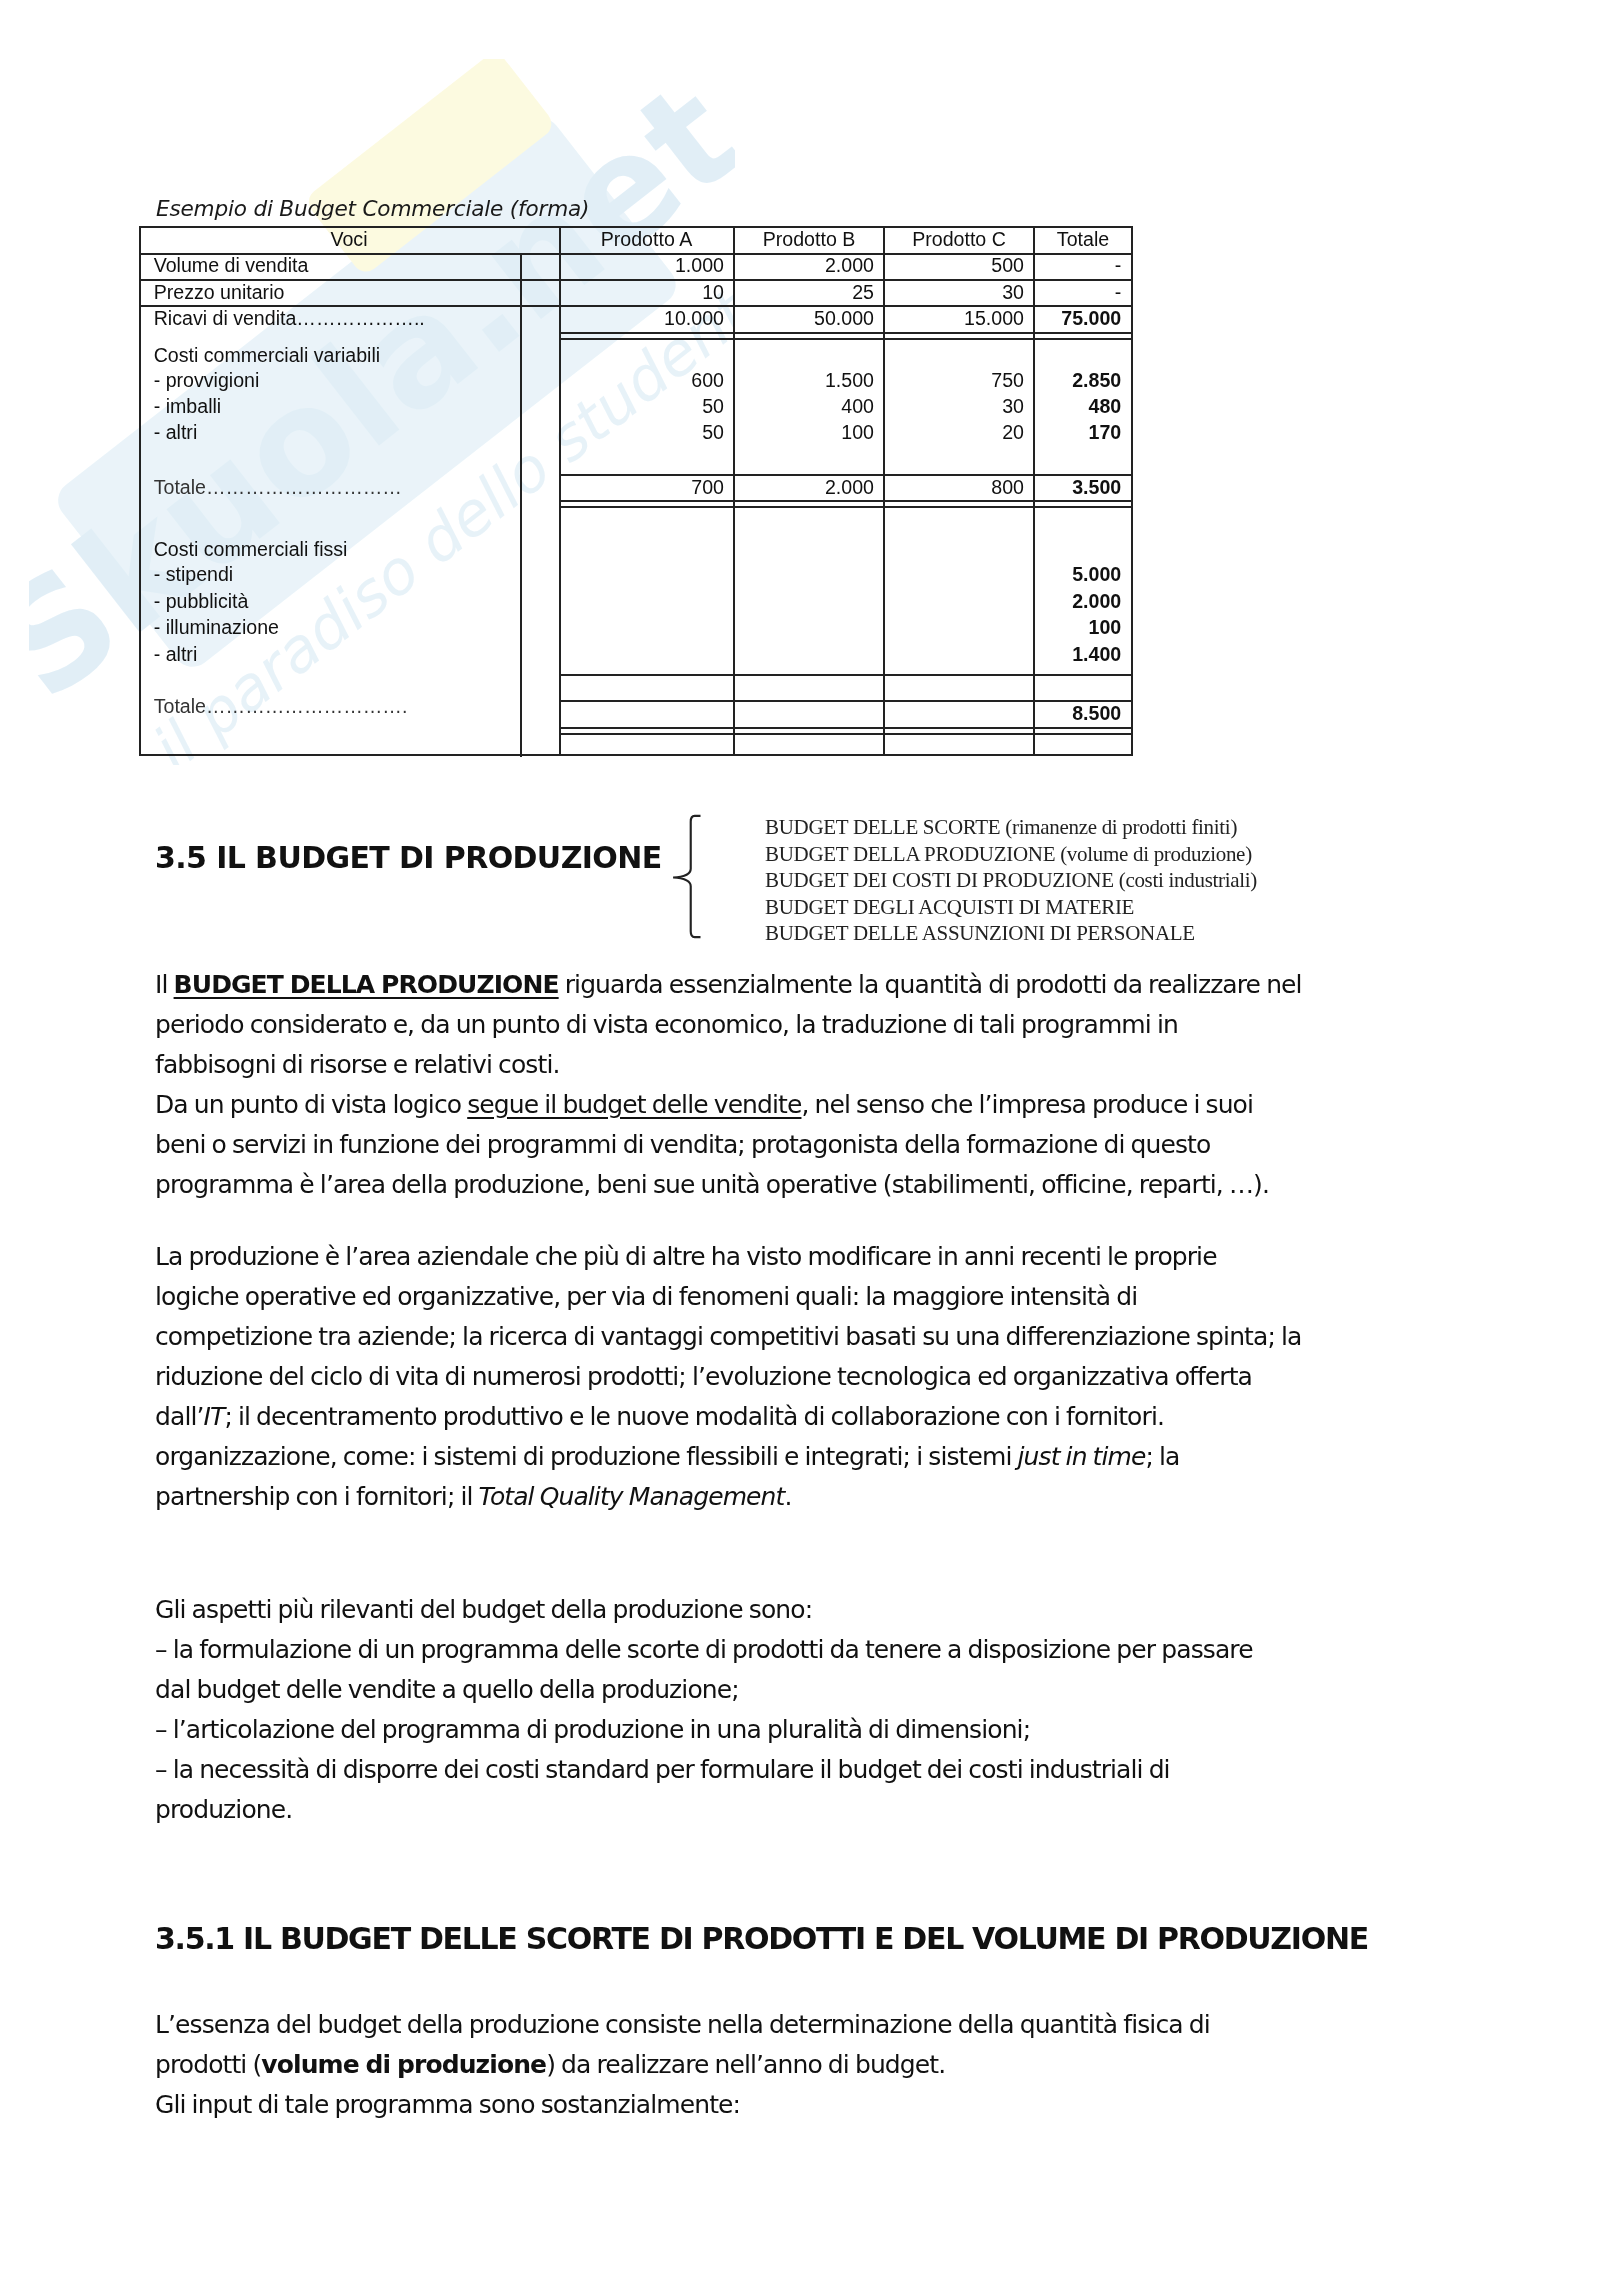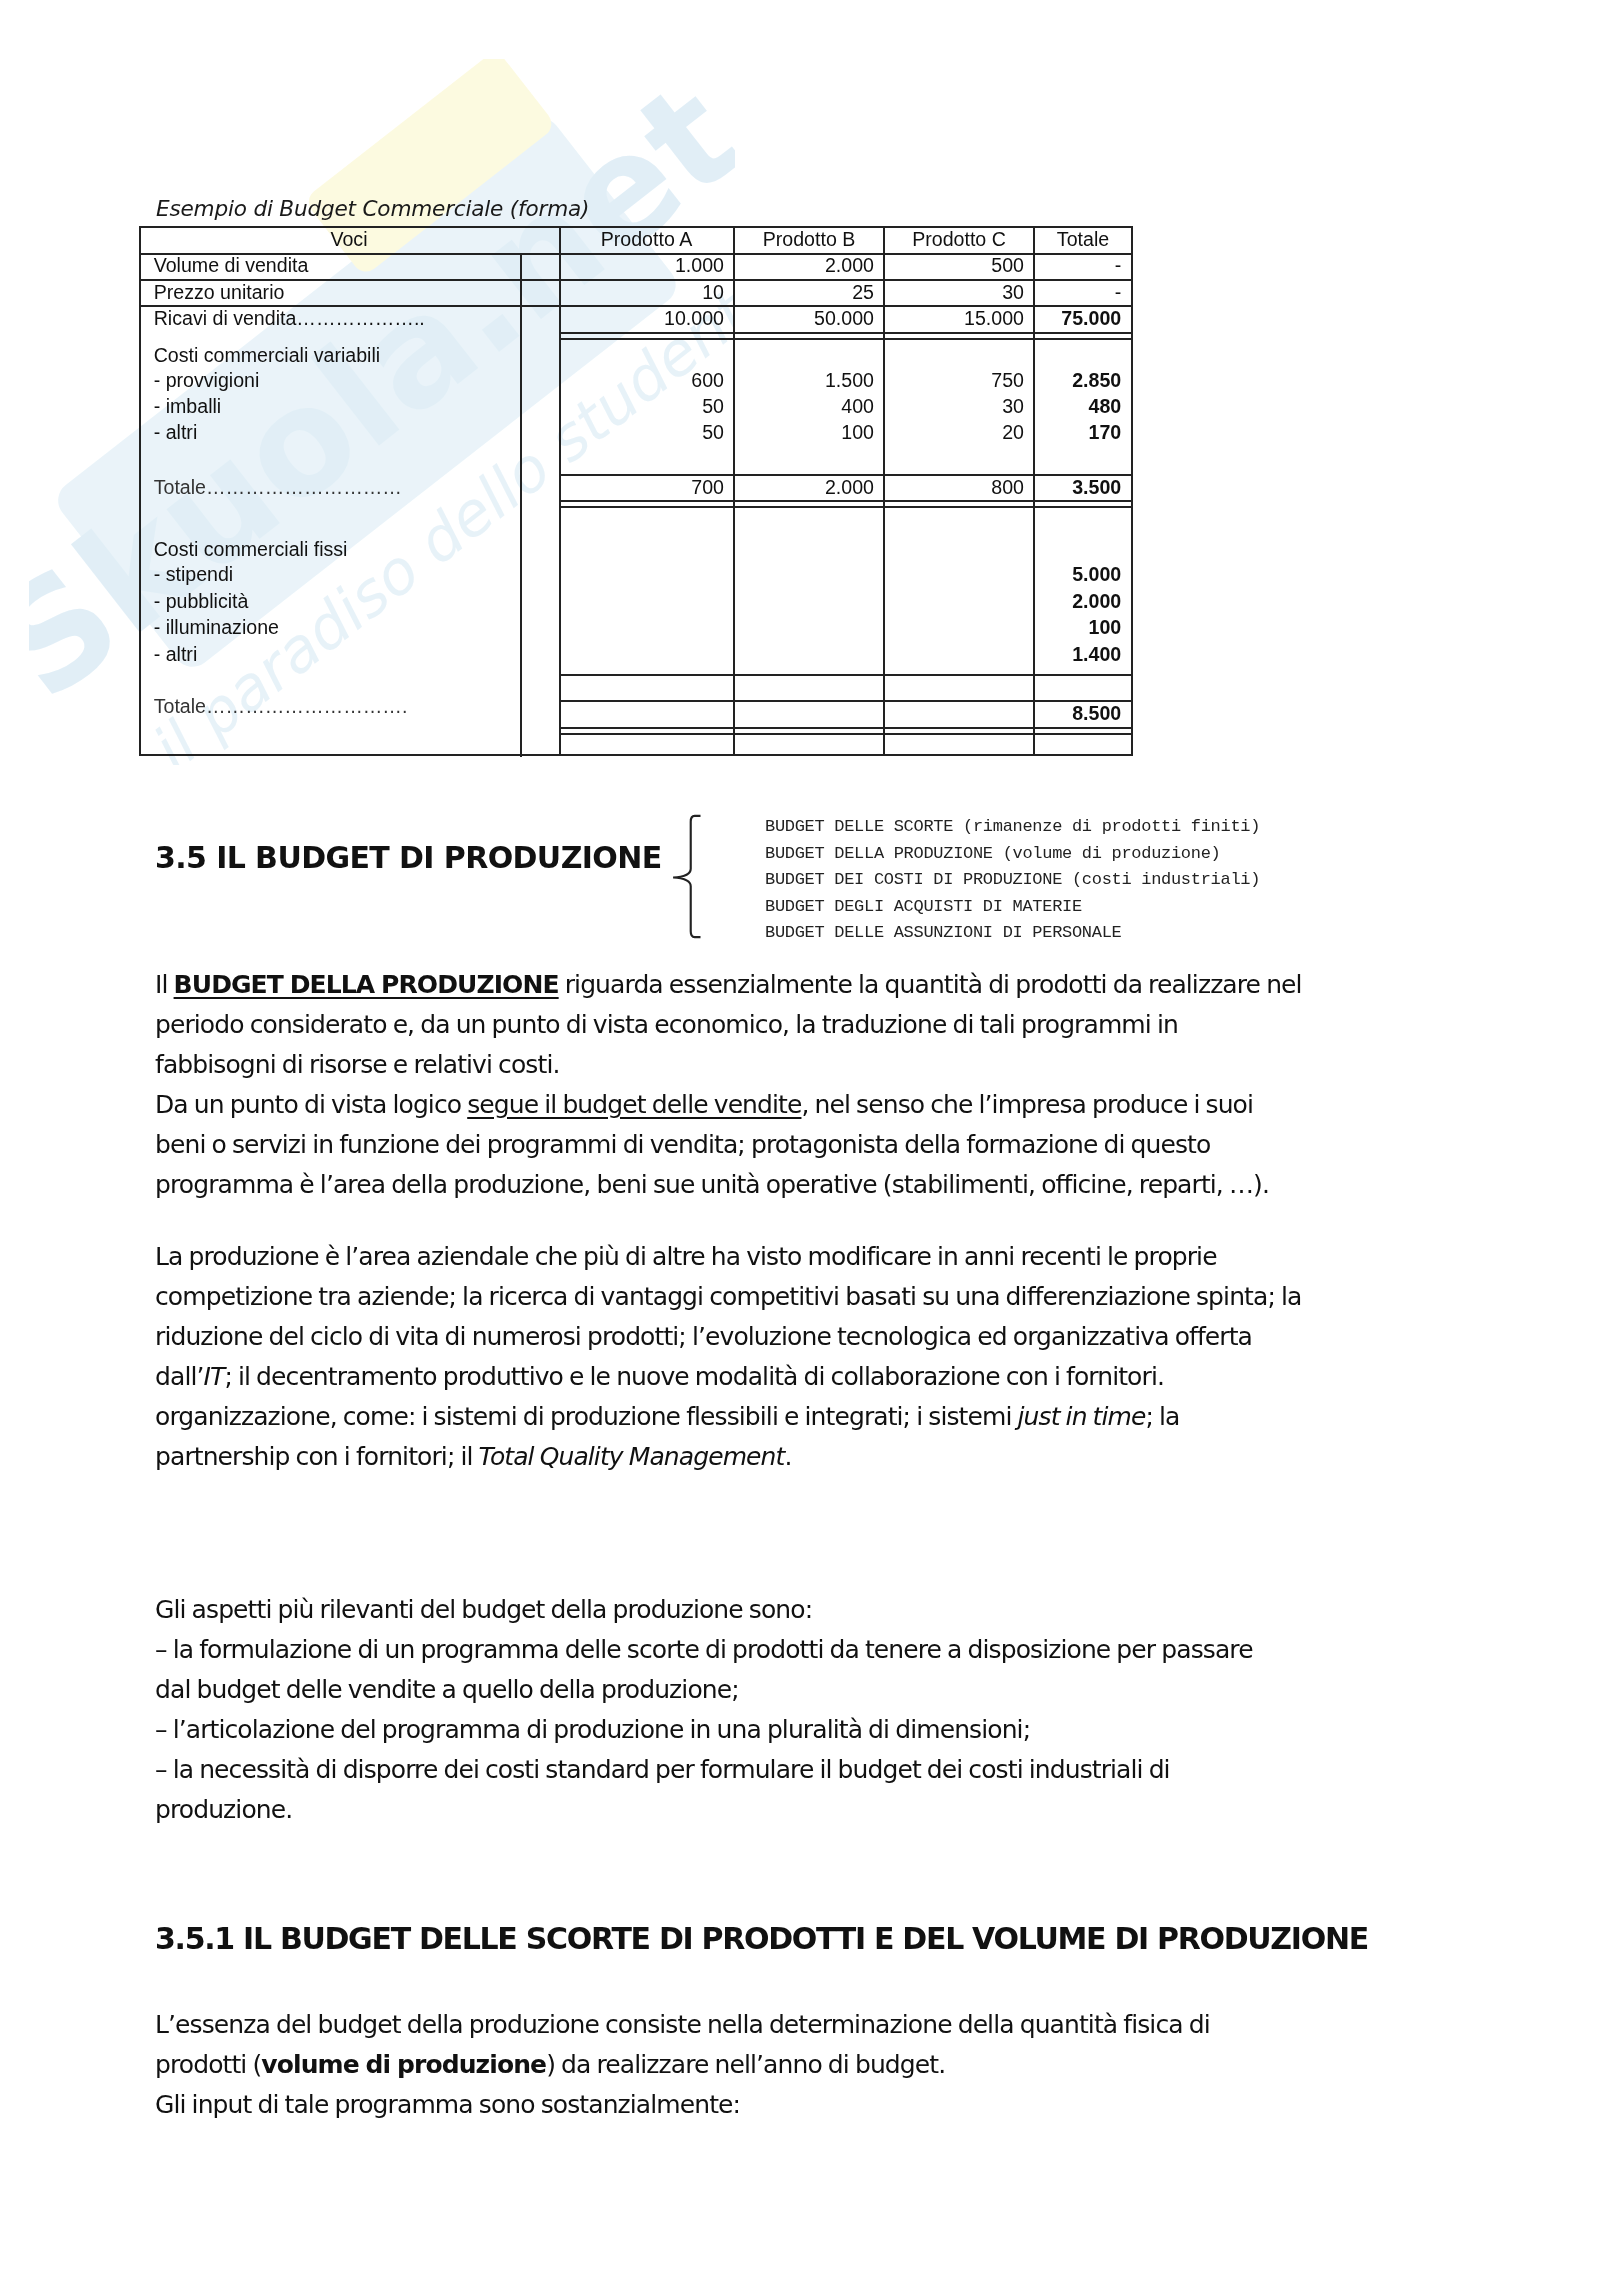--- a/index.html
+++ b/index.html
@@ -16,22 +16,22 @@
   .cell { position: absolute; font-size: 19.6px; line-height: 23.5px; white-space: nowrap; }
   .num { text-align: left; }
   .bold { font-weight: bold; }
   .hline { position: absolute; height: 0; border-top: 2px solid #222; }
   .vline { position: absolute; width: 0; border-left: 2px solid #222; }
 
   
   .h2 { position: absolute; left: 155px; top: 840px; font-family: "DejaVu Sans", sans-serif;
         font-weight: bold; font-size: 30px; letter-spacing: -0.6px; color: #111; }
   .brace { position: absolute; left: 671px; top: 812px; width: 59px; height: 129px; }
-  .brace-list { position: absolute; left: 765px; top: 814px; font-family: Liberation Mono, monospace;
-                font-size: 17px; line-height: 26.5px; color: #222; letter-spacing: -0.3px; }
+  .brace-list { position: absolute; left: 765px; top: 814px; font-family: Liberation Serif, serif;
+                font-size: 21px; line-height: 26.5px; color: #222; letter-spacing: -0.3px; }
   .brace-list div { white-space: nowrap; }
 
   
   .para { position: absolute; left: 155px; width: 1353px; font-family: "DejaVu Sans", sans-serif;
           font-size: 25px; line-height: 40px; color: #111; letter-spacing: -0.9px; word-spacing: -1px; }
   .para .line { white-space: nowrap; display: block; }
   .u { text-decoration: underline; text-underline-offset: 3.9px; }
   .b { font-weight: bold; }
   .i { font-style: italic; }
   .h3 { position: absolute; left: 155px; top: 1921px; font-family: "DejaVu Sans", sans-serif;
@@ -172,20 +172,21 @@
   <span class="line"><span>Il </span><span class="b u">BUDGET DELLA PRODUZIONE</span><span> riguarda essenzialmente la quantità di prodotti da realizzare nel</span></span>
   <span class="line">periodo considerato e, da un punto di vista economico, la traduzione di tali programmi in</span>
   <span class="line">fabbisogni di risorse e relativi costi.</span>
   <span class="line"><span>Da un punto di vista logico </span><span class="u">segue il budget delle vendite</span><span>, nel senso che l’impresa produce i suoi</span></span>
   <span class="line">beni o servizi in funzione dei programmi di vendita; protagonista della formazione di questo</span>
   <span class="line">programma è l’area della produzione, beni sue unità operative (stabilimenti, officine, reparti, …).</span>
 </div>
 
 <div class="para" style="top:1237px;">
   <span class="line">La produzione è l’area aziendale che più di altre ha visto modificare in anni recenti le proprie</span>
+  <span class="line">logiche operative ed organizzative, per via di fenomeni quali: la maggiore intensità di</span>
   <span class="line">competizione tra aziende; la ricerca di vantaggi competitivi basati su una differenziazione spinta; la</span>
   <span class="line">riduzione del ciclo di vita di numerosi prodotti; l’evoluzione tecnologica ed organizzativa offerta</span>
   <span class="line"><span>dall’</span><span class="i">IT</span><span>; il decentramento produttivo e le nuove modalità di collaborazione con i fornitori.</span></span>
   <span class="line"><span>organizzazione, come: i sistemi di produzione flessibili e integrati; i sistemi </span><span class="i">just in time</span><span>; la</span></span>
   <span class="line"><span>partnership con i fornitori; il </span><span class="i">Total Quality Management</span><span>.</span></span>
 </div>
 
 <div class="para" style="top:1590px;">
   <span class="line">Gli aspetti più rilevanti del budget della produzione sono:</span>
   <span class="line">– la formulazione di un programma delle scorte di prodotti da tenere a disposizione per passare</span>

